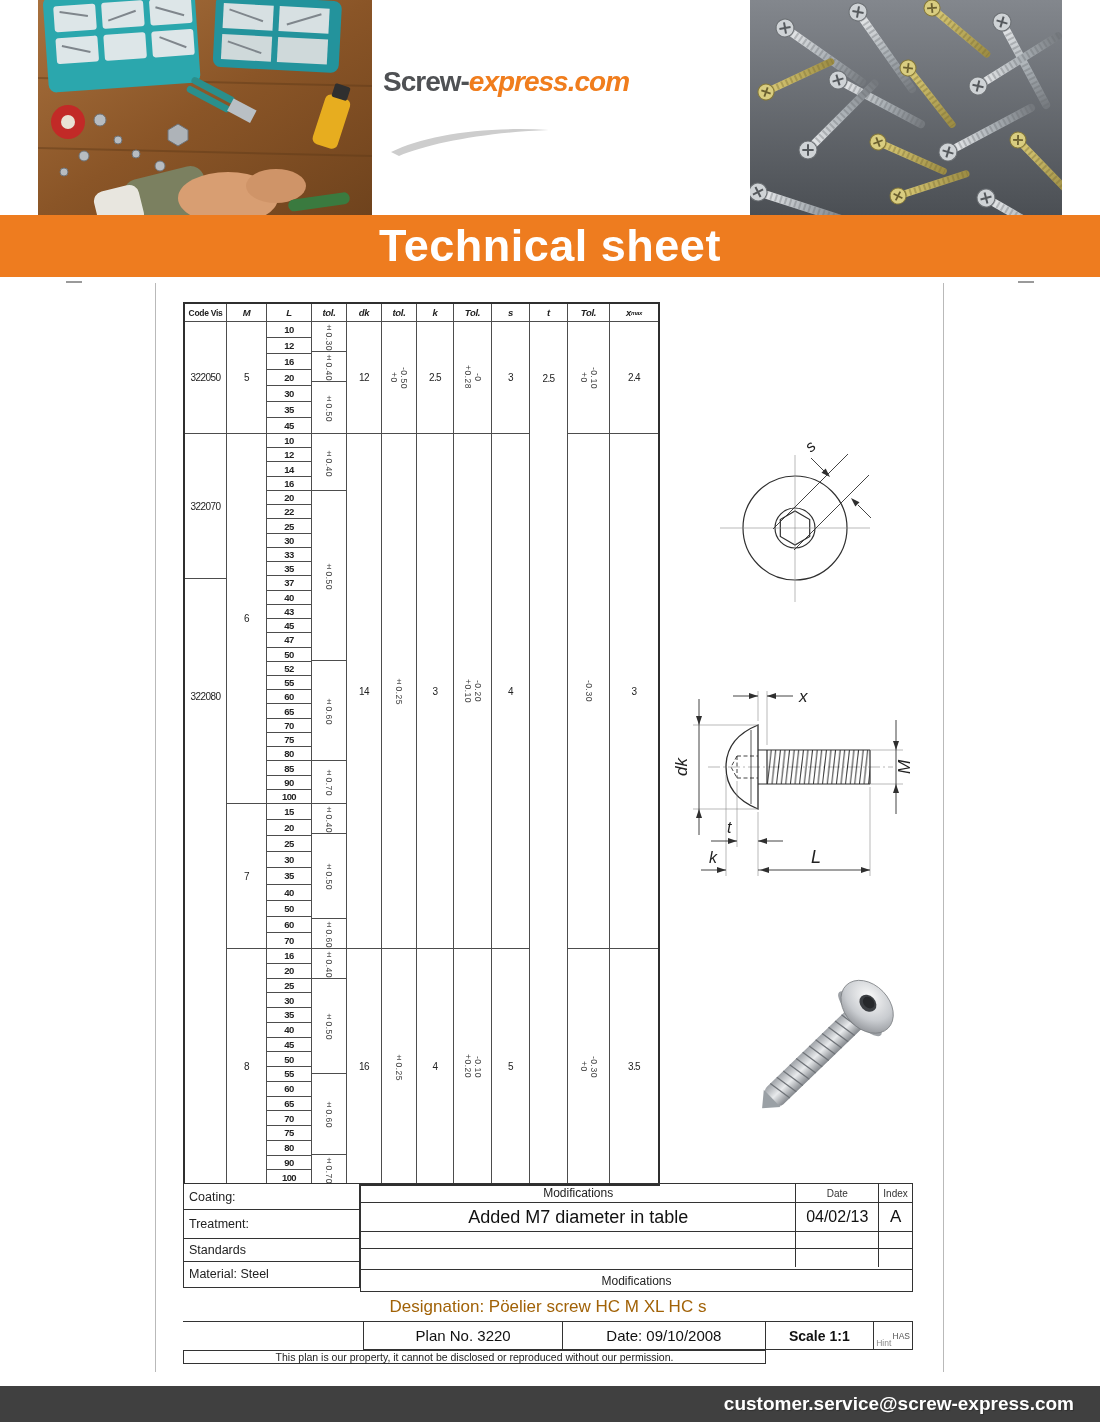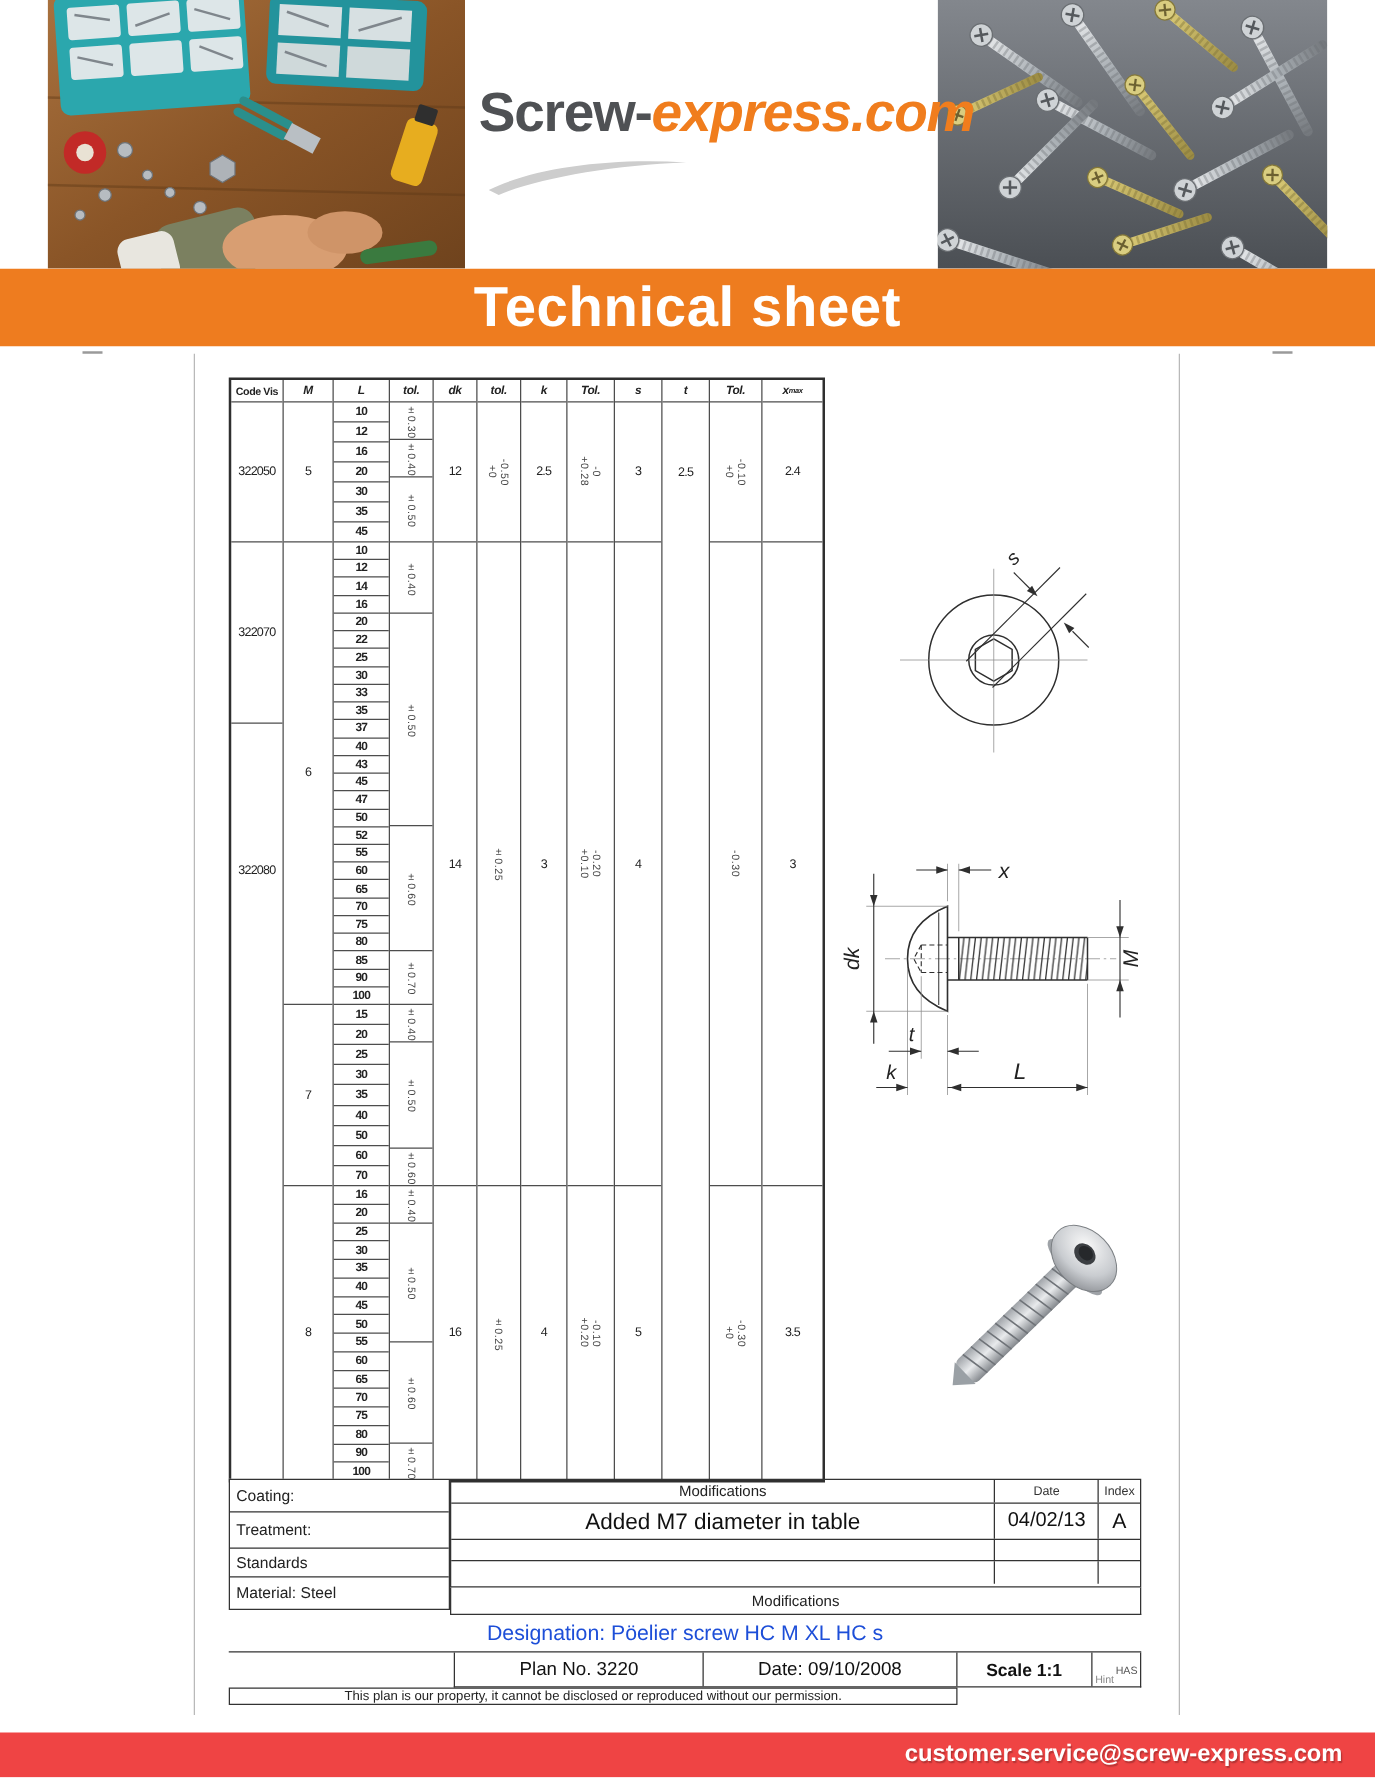--- a/index.html
+++ b/index.html
@@ -5,21 +5,21 @@
   *{box-sizing:border-box;margin:0;padding:0}
   body{background:#fff}
   .canvas{position:relative;width:1100px;height:1422px;background:#fff;overflow:hidden;
           font-family:"Liberation Sans",sans-serif;color:#222}
 
   
   .photo{position:absolute;top:0;height:215px;overflow:hidden}
   .photo-left{left:38px;width:334px}
   .photo-right{left:750px;width:312px}
   .logo-wrap{position:absolute;left:383px;top:66px;width:360px;height:120px}
-  .logo-text{font-size:44px;font-weight:bold;white-space:nowrap;letter-spacing:-1px}
+  .logo-text{font-size:28px;font-weight:bold;white-space:nowrap;letter-spacing:-1px}
   .logo-a{color:#4f5154}
   .logo-b{color:#f07d1d;font-style:italic}
   .logo-swoosh{position:absolute;left:2px;top:56px}
 
   .banner{position:absolute;left:0;top:215px;width:1100px;height:62px;background:#ee7c1f;
           display:flex;align-items:center;justify-content:center}
   .banner span{font-size:45px;font-weight:bold;color:#fff;letter-spacing:.5px}
 
   
   .frame-line{position:absolute;width:1px;top:283px;height:1089px;background:#b9b9b9}
@@ -65,32 +65,32 @@
   .mc-date{width:83px;border-right:1px solid #333;display:flex;align-items:center;justify-content:center}
   .mc-idx{width:33px;display:flex;align-items:center;justify-content:center}
   .mod-hdr{font-size:12px;color:#222}
   .dt-hdr{font-size:10px;color:#333}
   .mod-entry{font-size:18px;color:#111}
   .mod-date{font-size:16px;color:#111}
   .mod-idx{font-size:17px;color:#111}
   .mod2row{position:absolute;left:177px;top:87px;width:553px;height:22px;border:1px solid #333;border-top:none;
       display:flex;align-items:center;justify-content:center;font-size:12px;color:#222}
   .desigrow{position:absolute;left:0;top:109px;width:730px;height:30px;border-bottom:1px solid #333;
-      display:flex;align-items:center;justify-content:center;font-size:17px;color:#1d4ed8}
+      display:flex;align-items:center;justify-content:center;font-size:17px;color:#a16207}
   .planrow{position:absolute;left:180px;top:139px;width:550px;height:28px;border:1px solid #333;border-top:none;display:flex}
   .pcell{display:flex;align-items:center;justify-content:center;border-right:1px solid #333;font-size:15px;color:#111}
   .pc-plan{width:200px}.pc-date{width:203px}.pc-scale{width:109px;font-size:14px;font-weight:bold}
   .pc-visa{width:38px;border-right:none;flex-direction:row;justify-content:space-between;padding:1px 2px;align-items:flex-end}
   .visa-top{font-size:8.5px;color:#888}
   .visa-bot{font-size:8.5px;color:#555;align-self:center}
   .proprow{position:absolute;left:0;top:167px;width:583px;height:14px;border:1px solid #333;
       display:flex;align-items:center;justify-content:center;font-size:10.5px;color:#222}
 
   
-  .email-bar{position:absolute;left:0;top:1386px;width:1100px;height:36px;background:#ef4444;
+  .email-bar{position:absolute;left:0;top:1386px;width:1100px;height:36px;background:#404040;
       display:flex;align-items:center;justify-content:flex-end;padding-right:26px}
   .email-bar span{color:#fff;font-weight:bold;font-size:19px;text-shadow:1px 1px 1px rgba(0,0,0,.25)}
 </style>
 </head>
 <body>
 
 <div class="canvas">
 
   <div class="photo photo-left">
     <svg width="334" height="215" viewBox="0 0 334 215">

